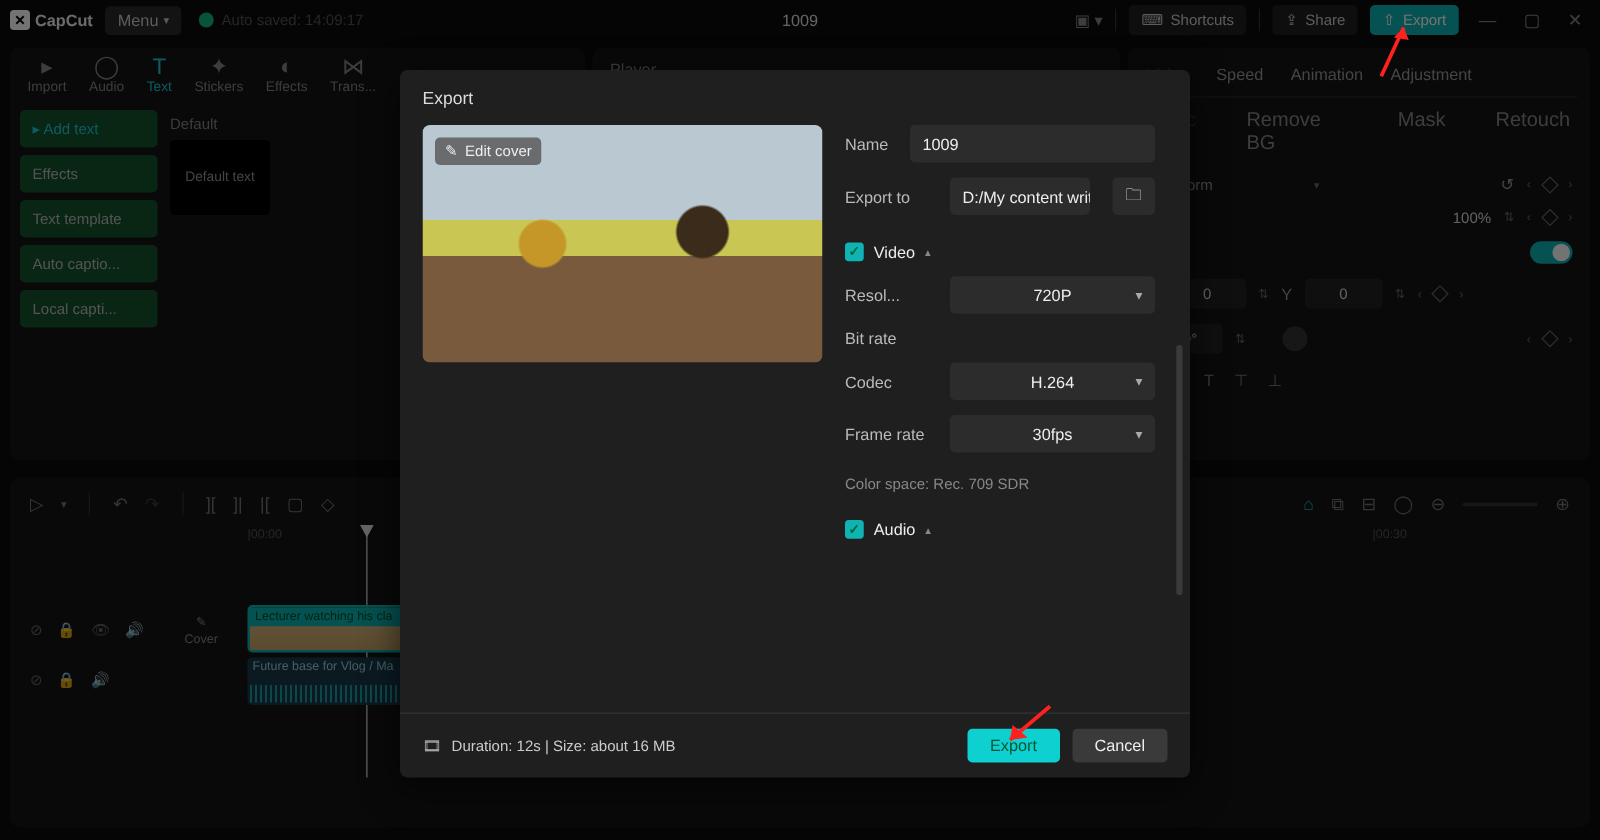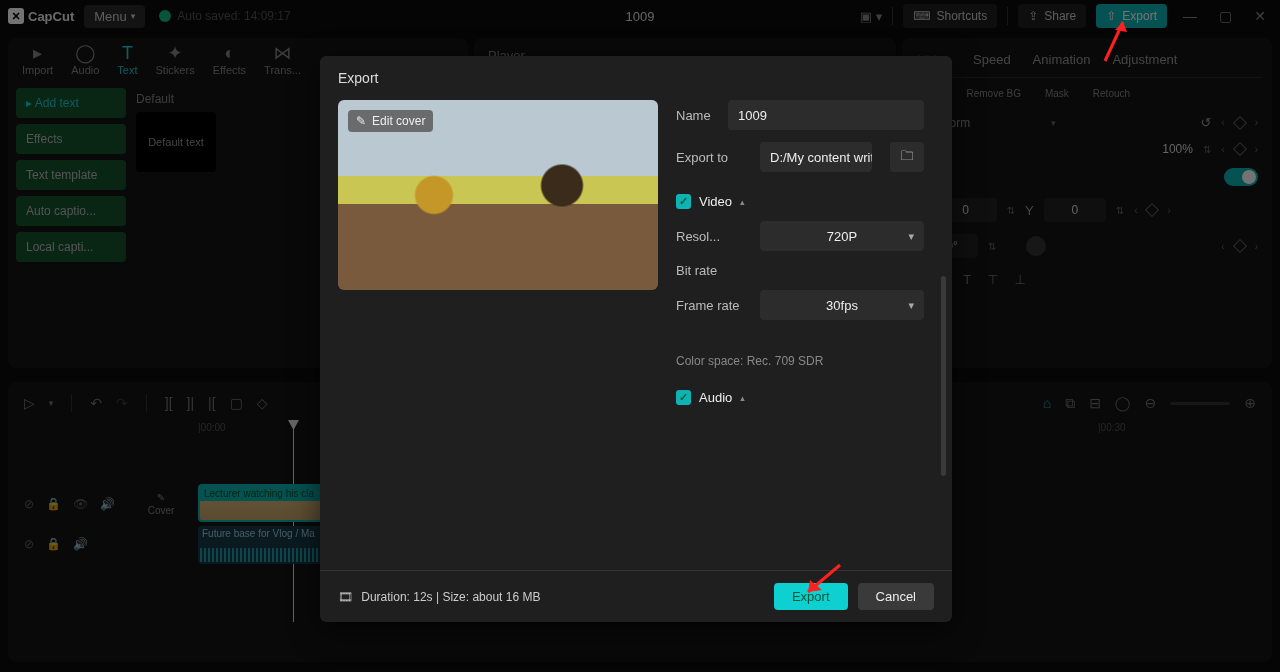--- a/index.html
+++ b/index.html
@@ -30,21 +30,21 @@
   .side-list { width:110px; display:flex; flex-direction:column; gap:6px;}
   .side-item { background:#14532d; color:#bbb; padding:8px 10px; border-radius:4px; font-size:12px; white-space:nowrap; overflow:hidden; text-overflow:ellipsis;}
   .side-item.active { color:#1fc9d6; }
   .thumb-area { flex:1;}
   .thumb-label{ color:#888; font-size:12px; padding:4px 0 6px;}
   .thumb { width:80px; height:60px; background:#000; border-radius:4px; display:flex; align-items:center; justify-content:center; color:#999; font-size:11px; text-align:center; padding:4px;}
   
   .mid-panel { flex:1; background:#141414; border-radius:8px; height:330px;}
   .right-panel { width:370px; background:#141414; border-radius:8px; height:330px; padding:4px 10px 10px;}
   .rp-tabs { display:flex; gap:22px; color:#999; font-size:13px; border-bottom:1px solid #2a2a2a; padding:10px 6px;}
-  .rp-tabs2 { display:flex; gap:24px; color:#888; font-size:10px; padding:10px 6px;}
+  .rp-tabs2 { display:flex; gap:40px; color:#888; font-size:16px; padding:10px 6px;}
   .rp-row { display:flex; align-items:center; gap:10px; padding:6px 4px; color:#999;}
   .rp-row .lbl{ flex:1; font-size:12px;}
   .toggle-on { width:34px; height:18px; background:#0fb3b3; border-radius:10px; position:relative;}
   .toggle-on::after{ content:""; position:absolute; right:2px; top:2px; width:14px; height:14px; background:#fff; border-radius:50%;}
   .numbox { background:#222; color:#ddd; width:62px; height:24px; border-radius:4px; display:flex; align-items:center; justify-content:center; font-size:12px;}
   .pct { color:#ddd; font-size:12px;margin-left:12px;}
   .diamond { width:10px; height:10px; border:1px solid #666; transform:rotate(45deg);}
   .chev-l, .chev-r { color:#666; font-size:10px;}
   .icon-row { display:flex; gap:16px; padding:8px 4px; color:#777;}
   
@@ -85,21 +85,21 @@
   .frow { display:flex; align-items:center; gap:12px;}
   .frow .flabel { width:72px; color:#bbb;}
   .finput { flex:1; background:#2c2c2c; color:#eee; border:none; height:30px; border-radius:4px; padding:0 10px; font-size:13px;}
   .finput.trunc { white-space:nowrap; overflow:hidden; text-overflow:ellipsis; display:flex; align-items:center;}
   .folder-btn { width:34px; height:30px; background:#2c2c2c; border-radius:4px; display:flex; align-items:center; justify-content:center; margin-left:6px; color:#ddd;}
   .section-h { display:flex; align-items:center; gap:8px; color:#eee; font-size:13px; margin-top:10px;}
   .chk { width:15px; height:15px; background:#0fb3b3; border-radius:3px; display:inline-flex; align-items:center; justify-content:center; color:#063; font-size:11px; font-weight:bold;}
   .select { flex:1; background:#2c2c2c; height:30px; border-radius:4px; display:flex; align-items:center; justify-content:center; position:relative; color:#eee;}
   .select::after{ content:"▾"; position:absolute; right:10px; color:#aaa; font-size:11px;}
   .form-scroll{ position:absolute; right:6px; top:220px; width:5px; height:200px; background:#3a3a3a; border-radius:3px;}
-  .info-line{ color:#888; font-size:12px; margin-top:22px;}
+  .info-line{ color:#888; font-size:12px; margin-top:6px;}
   .modal-footer { border-top:1px solid #333; padding:12px 18px; display:flex; align-items:center;}
   .footer-info { color:#ccc; font-size:12px; display:flex; align-items:center; gap:8px;}
   .footer-actions { margin-left:auto; display:flex; gap:10px;}
   .btn { padding:6px 18px; border-radius:4px; font-size:13px; border:none; cursor:pointer;}
   .btn-export { background:#0fd0d0; color:#053;}
   .btn-cancel { background:#3a3a3a; color:#eee;}
   
   
   .arrow { position:absolute; pointer-events:none; }
   .arrow svg { overflow:visible;}
@@ -365,20 +365,26 @@
       <div class="frow">
           <span class="flabel">Resol...</span>
           <div class="select">
             <span>720P</span>
           </div>
         </div>
       <div class="frow">
           <span class="flabel">Bit rate</span>
         </div>
       <div class="frow">
+          <span class="flabel">Codec</span>
+          <div class="select">
+            <span>H.264</span>
+          </div>
+        </div>
+      <div class="frow">
           <span class="flabel">Frame rate</span>
           <div class="select">
             <span>30fps</span>
           </div>
         </div>
       <div class="info-line">Color space: Rec. 709 SDR</div>
 
       <div class="section-h">
         <span class="chk">✓</span>
         <span>Audio</span>

